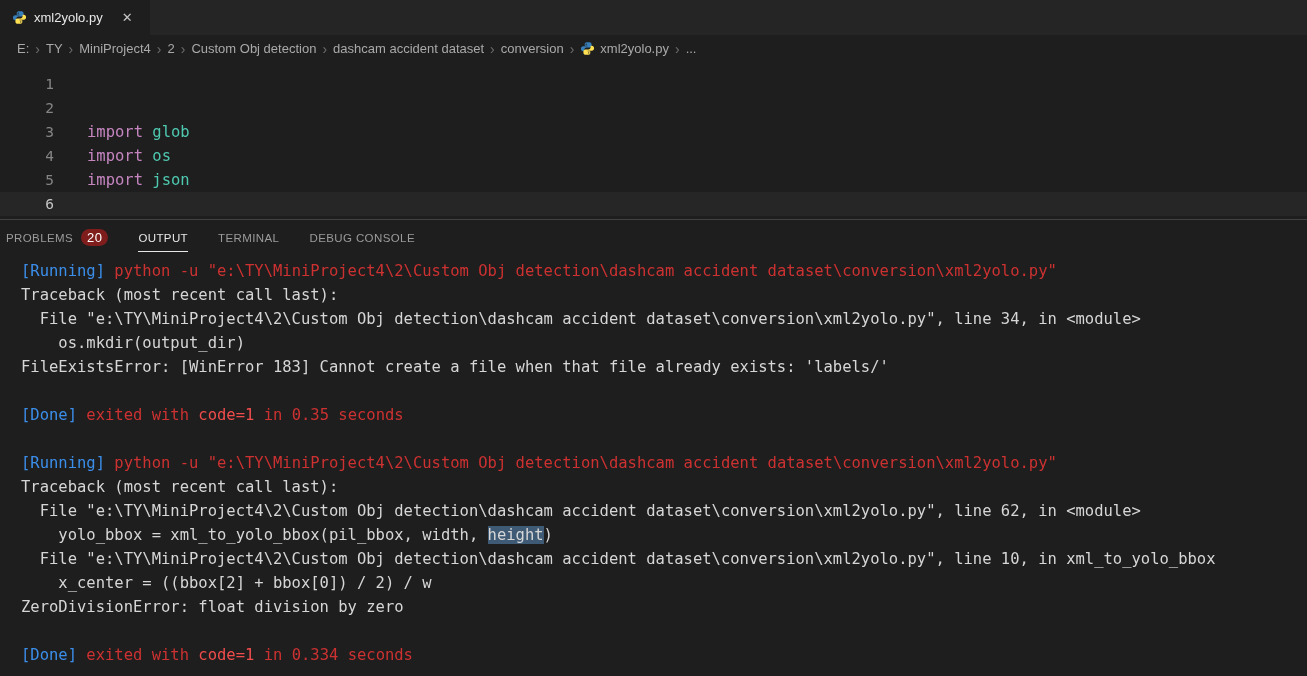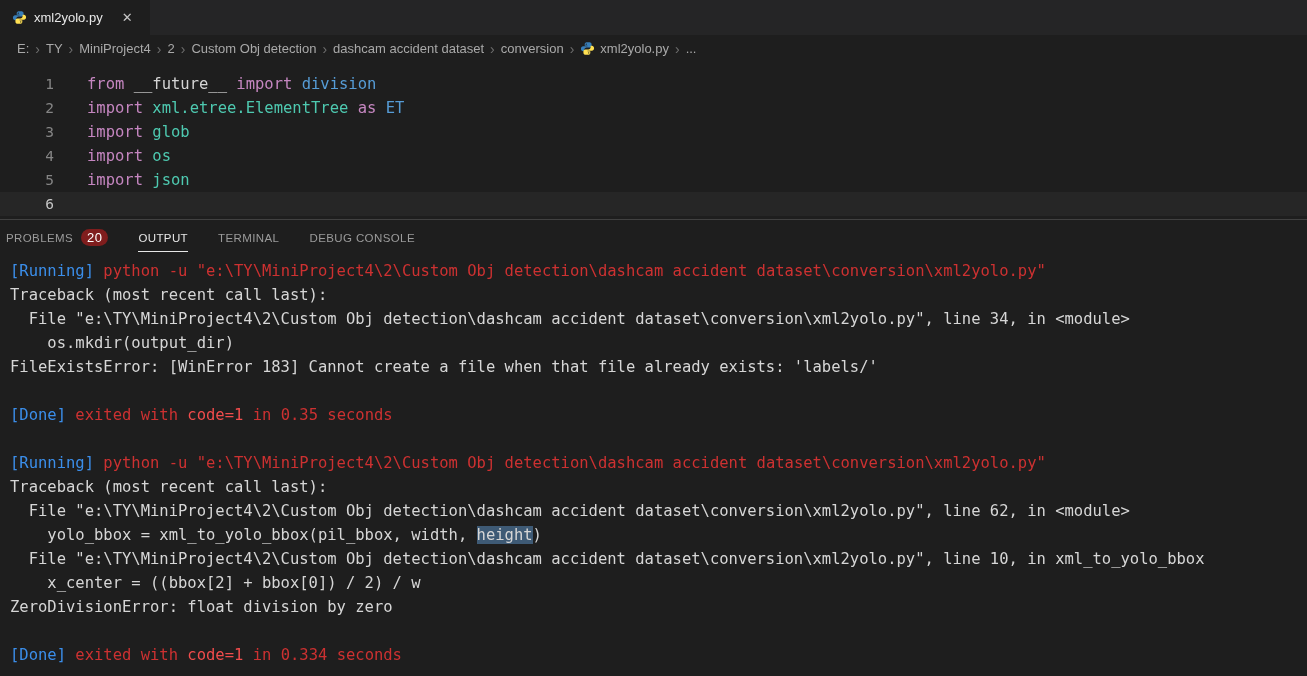--- a/index.html
+++ b/index.html
@@ -32,21 +32,21 @@
   .panel { border-top:1px solid #414141; }
   .panel-tabs { height:34px; display:flex; align-items:center; padding-left:6px; gap:30px; }
   .panel-tab { height:100%; display:flex; align-items:center; gap:8px;
                font-size:11.5px; letter-spacing:.4px; color:#9b9b9b; cursor:pointer; }
   .panel-tab .ptab-label { padding:10px 0 7px; border-bottom:1px solid transparent; }
   .panel-tab.active { color:#e7e7e7; }
   .panel-tab.active .ptab-label { border-bottom-color:#e7e7e7; }
   .badge { background:#7f1d1d; color:#fff; border-radius:11px; font-size:13px;
            padding:1px 6px; line-height:15px; }
 
-  .output { padding:5px 0 0 10px; height:412px; overflow:hidden;
+  .output { padding:5px 0 0 21px; height:412px; overflow:hidden;
             font-family:"DejaVu Sans Mono","Liberation Mono",monospace; font-size:15.5px;
             white-space:pre; }
   .out-line { height:24px; line-height:24px; }
 
   
   .c-kw        { color:var(--kw); }
   .c-plain     { color:var(--plain); }
   .c-mod       { color:var(--mod); }
   .c-blue2     { color:var(--blue2); }
   .c-blue      { color:var(--blue); }
@@ -111,25 +111,23 @@
     </span>
     <span class="bc-sep">›</span>
     <span class="bc-item">
       <span>...</span>
     </span>
   </div>
 
 <div class="editor">
     <div class="code-line">
       <span class="line-number">1</span>
-      <span class="line-content"><span class="c-kw">from </span><span class="c-plain">__future__ </span><span class="c-kw">import </span><span class="c-blue2">division</span></span>
     </div>
     <div class="code-line">
       <span class="line-number">2</span>
-      <span class="line-content"><span class="c-kw">import </span><span class="c-mod">xml.etree.ElementTree </span><span class="c-kw">as </span><span class="c-blue2">ET</span></span>
     </div>
     <div class="code-line">
       <span class="line-number">3</span>
       <span class="line-content"><span class="c-kw">import </span><span class="c-mod">glob</span></span>
     </div>
     <div class="code-line">
       <span class="line-number">4</span>
       <span class="line-content"><span class="c-kw">import </span><span class="c-mod">os</span></span>
     </div>
     <div class="code-line">

